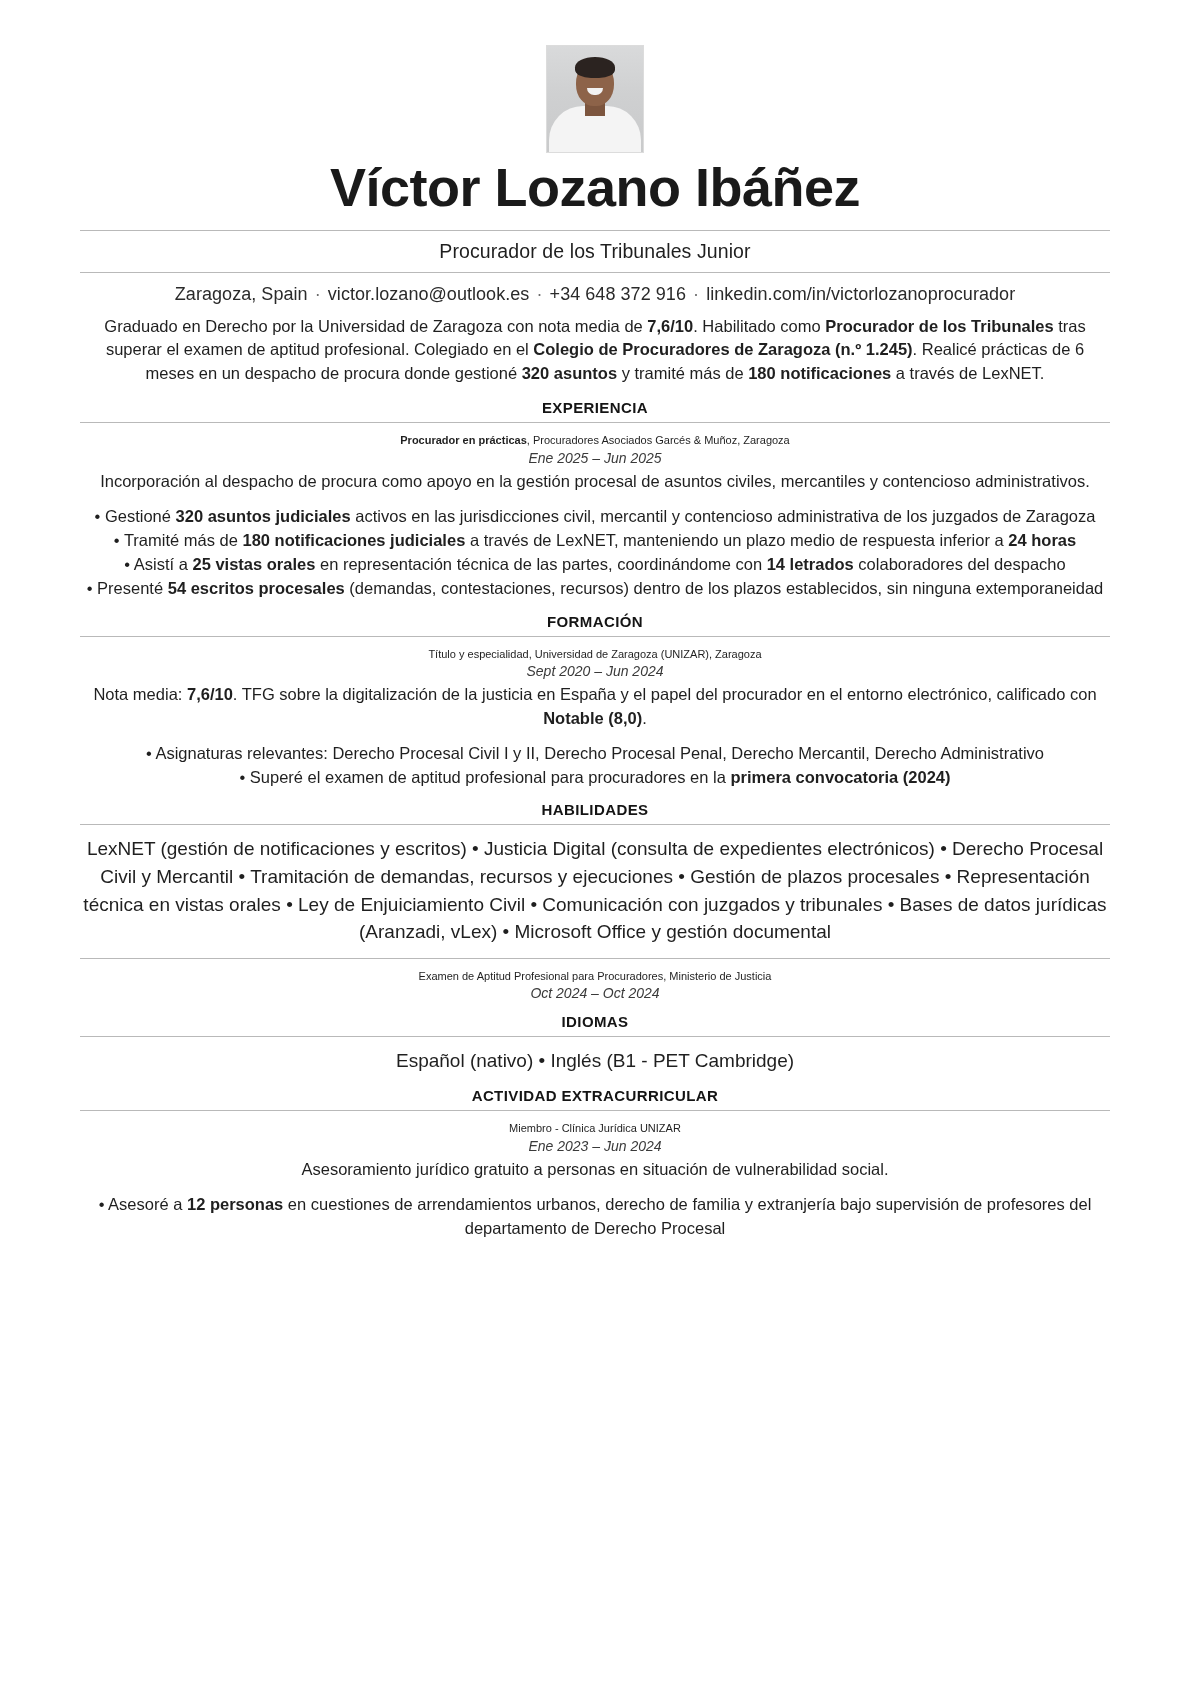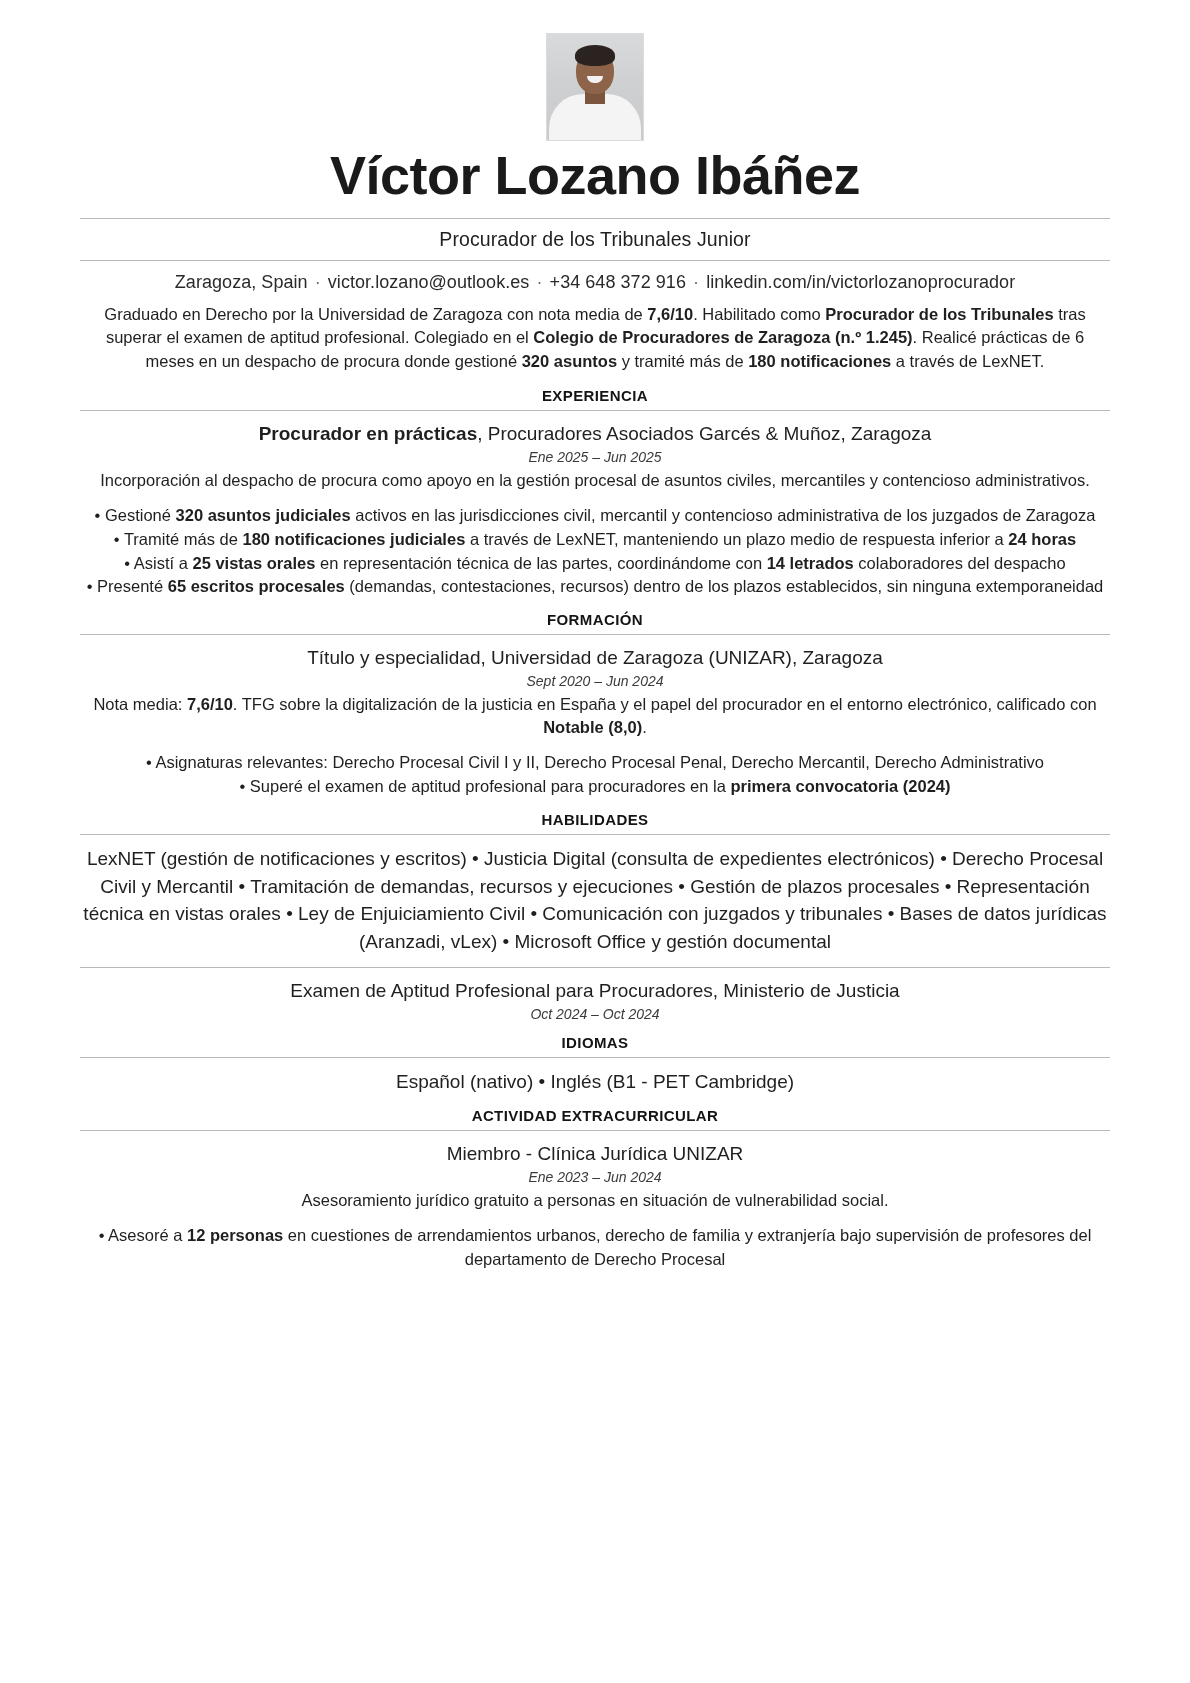--- a/index.html
+++ b/index.html
@@ -10,21 +10,21 @@
   body {
     width: 1190px;
     font-family: "Liberation Sans", sans-serif;
     color: #1f1f1f;
   }
   .page {
     position: relative;
     width: 1190px;
     min-height: 1683px;
     background: #ffffff;
-    padding: 3px;
+    padding: 15px;
   }
   .resume {
     width: 1030px;
     margin: 0 auto;
     padding-top: 30px;
   }
 
   
   .photo-wrap {
     display: flex;
@@ -129,21 +129,21 @@
     font-size: 15px;
     font-weight: 700;
     letter-spacing: 0.4px;
     color: #141414;
     padding-bottom: 6px;
   }
   .section-body { padding-top: 10px; }
 
   .entry-title {
     text-align: center;
-    font-size: 19px;
+    font-size: 11px;
     line-height: 1.35;
     color: #1f1f1f;
   }
   .entry-title b { font-weight: 700; }
   .entry-date {
     text-align: center;
     font-size: 14px;
     font-style: italic;
     color: #3a3a3a;
     padding-top: 2px;
@@ -221,21 +221,21 @@
       <div class="section-title">EXPERIENCIA</div>
       <hr class="rule">
       <div class="section-body">
         <div class="entry-title"><b>Procurador en prácticas</b>, Procuradores Asociados Garcés &amp; Muñoz, Zaragoza</div>
         <div class="entry-date">Ene 2025 – Jun 2025</div>
         <div class="entry-desc">Incorporación al despacho de procura como apoyo en la gestión procesal de asuntos civiles, mercantiles y contencioso administrativos.</div>
         <ul class="bullets">
             <li>• Gestioné <b>320 asuntos judiciales</b> activos en las jurisdicciones civil, mercantil y contencioso administrativa de los juzgados de Zaragoza</li>
             <li>• Tramité más de <b>180 notificaciones judiciales</b> a través de LexNET, manteniendo un plazo medio de respuesta inferior a <b>24 horas</b></li>
             <li>• Asistí a <b>25 vistas orales</b> en representación técnica de las partes, coordinándome con <b>14 letrados</b> colaboradores del despacho</li>
-            <li>• Presenté <b>65 escritos procesales</b> (demandas, contestaciones, recursos) dentro de los plazos establecidos, sin ninguna extemporaneidad</li>
+            <li>• Presenté <b>54 escritos procesales</b> (demandas, contestaciones, recursos) dentro de los plazos establecidos, sin ninguna extemporaneidad</li>
           </ul>
       </div>
     </div>
 
     <div class="section">
       <div class="section-title">FORMACIÓN</div>
       <hr class="rule">
       <div class="section-body">
         <div class="entry-title">Título y especialidad, Universidad de Zaragoza (UNIZAR), Zaragoza</div>
         <div class="entry-date">Sept 2020 – Jun 2024</div>

